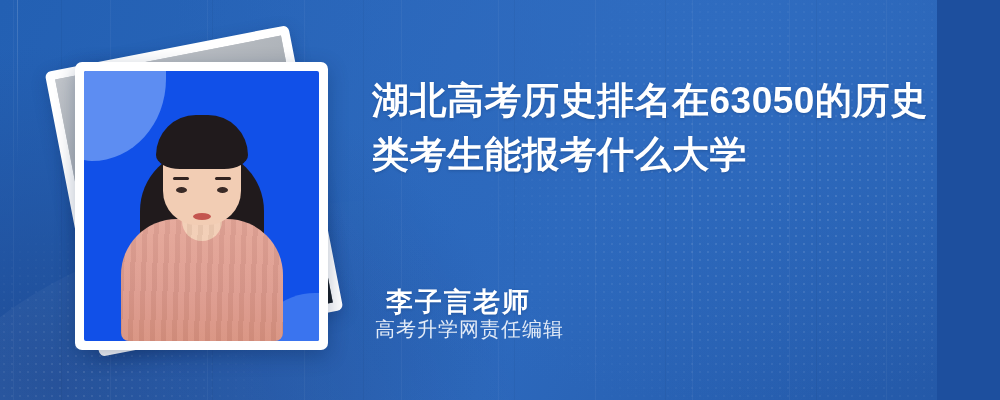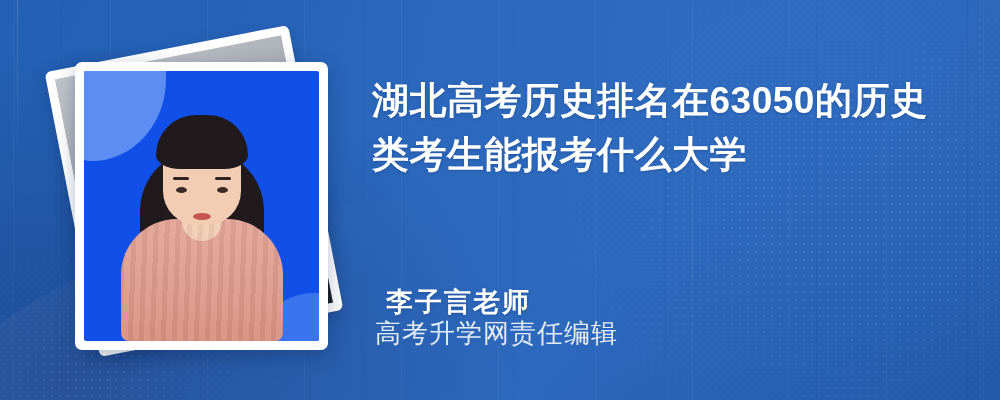--- a/index.html
+++ b/index.html
@@ -6,24 +6,25 @@
     margin: 0;
     padding: 0;
     background: #1d4f9e;
   }
   body {
     font-family: "Liberation Sans", "DejaVu Sans", sans-serif;
   }
 
   .banner {
     position: relative;
-    width: 1000px;
+    width: 928px;
     height: 400px;
     overflow: hidden;
     background: #2a63b6;
+    padding-left: 9px;
   }
 
   
   .bg-base {
     position: absolute;
     inset: 0;
     background:
       radial-gradient(ellipse 900px 600px at 78% 8%,  #2f6cc0 0%, rgba(47,108,192,0) 62%),
       radial-gradient(ellipse 700px 520px at 6% 96%,  #1f4c96 0%, rgba(31,76,150,0) 65%),
       linear-gradient(118deg, #2360b3 0%, #2a66ba 42%, #2c68bc 60%, #2459a8 100%);
@@ -279,21 +280,21 @@
     font-size: 27px;
     font-weight: bold;
     letter-spacing: 2px;
     text-shadow: 0 1px 3px rgba(8,30,72,0.22);
   }
   .role {
     position: absolute;
     top: 316px;
     left: 3px;
     color: #e3ebf7;
-    font-size: 26px;
+    font-size: 20px;
     font-weight: normal;
     letter-spacing: 1px;
   }
 </style>
 </head>
 <body>
 
 <div class="banner">
 
   <div class="bg-base"></div>

